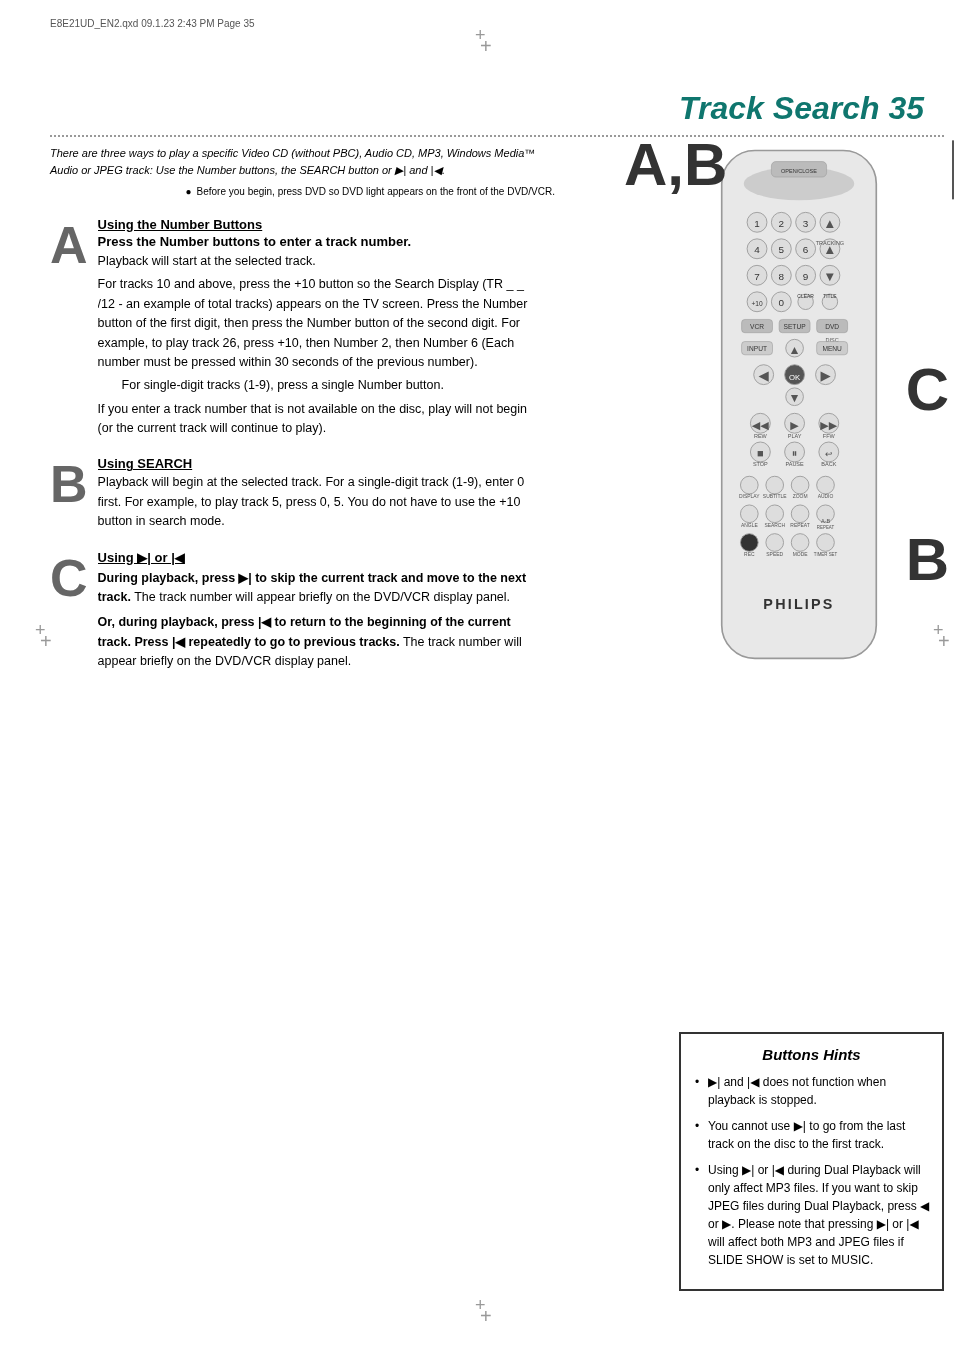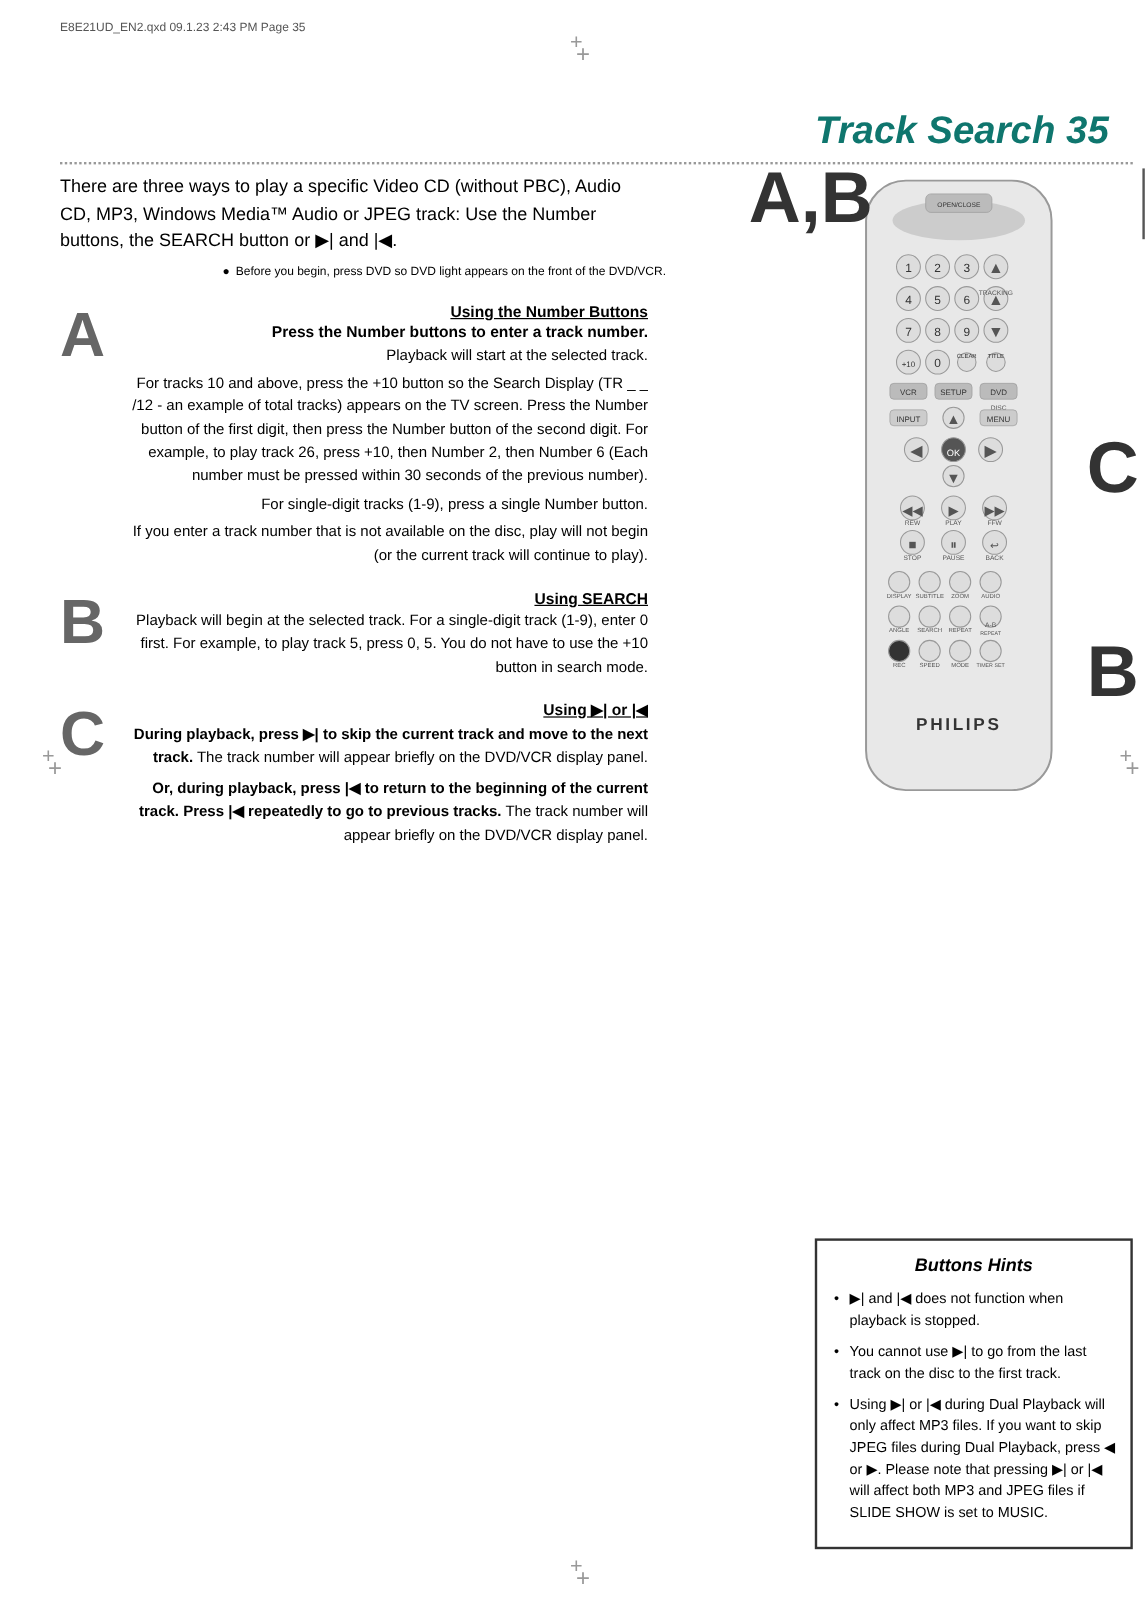--- a/index.html
+++ b/index.html
@@ -86,24 +86,25 @@
     
     .main-content {
       position: absolute;
       top: 145px;
       left: 30px;
       right: 30px;
     }
 
     
     .intro-text {
-      font-size: 15px;
+      font-size: 11px;
       line-height: 1.5;
       margin-bottom: 6px;
       width: 490px;
+      font-style: italic;
     }
 
     .bullet-text {
       font-size: 10px;
       line-height: 1.5;
       margin-left: 15px;
       width: 490px;
       text-align: right;
     }
 
@@ -124,21 +125,20 @@
       font-weight: bold;
       color: #666;
       line-height: 1;
       float: left;
       margin-right: 10px;
       margin-top: 2px;
     }
 
     .section-content {
       overflow: hidden;
-      text-align: right;
     }
 
     .section-heading {
       font-size: 13px;
       font-weight: bold;
       margin-bottom: 2px;
       text-decoration: underline;
     }
 
     .section-subheading {

